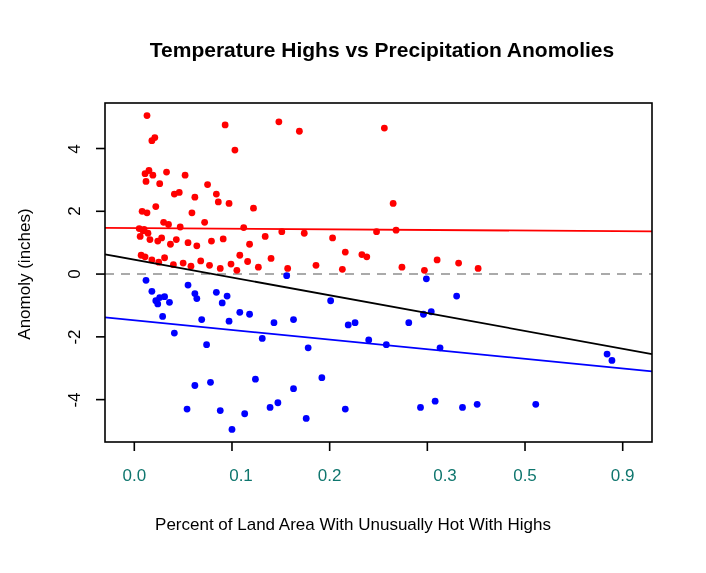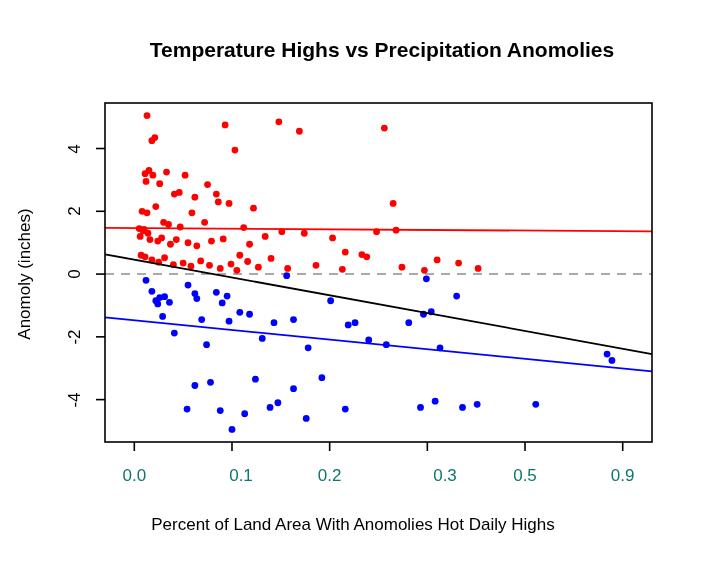--- a/index.html
+++ b/index.html
@@ -43,21 +43,21 @@
   }
   svg.plot{position:absolute;left:0;top:0;width:706px;height:573px;}
 </style>
 </head>
 <body>
 
 <div id="chart-root">
 
   <div class="chart-title">Temperature Highs vs Precipitation Anomolies</div>
 
-  <div class="xaxis-title">Percent of Land Area With Anomolies Hot Daily Highs</div>
+  <div class="xaxis-title">Percent of Land Area With Unusually Hot With Highs</div>
 
   <div class="yaxis-title">Anomoly (inches)</div>
 
   <svg class="plot" id="plot-svg" viewBox="0 0 706 573" xmlns="http://www.w3.org/2000/svg">
     <g id="layer-zero-line">
         <line x1="105" y1="274.06944444444446" x2="652" y2="274.06944444444446" stroke="#AAAAAA" stroke-width="2" stroke-dasharray="9,7"></line>
       </g>
     <g id="layer-points">
         <circle cx="147.00" cy="115.56" r="3.4" fill="#FF0000"></circle>
         <circle cx="154.82" cy="137.53" r="3.4" fill="#FF0000"></circle>

